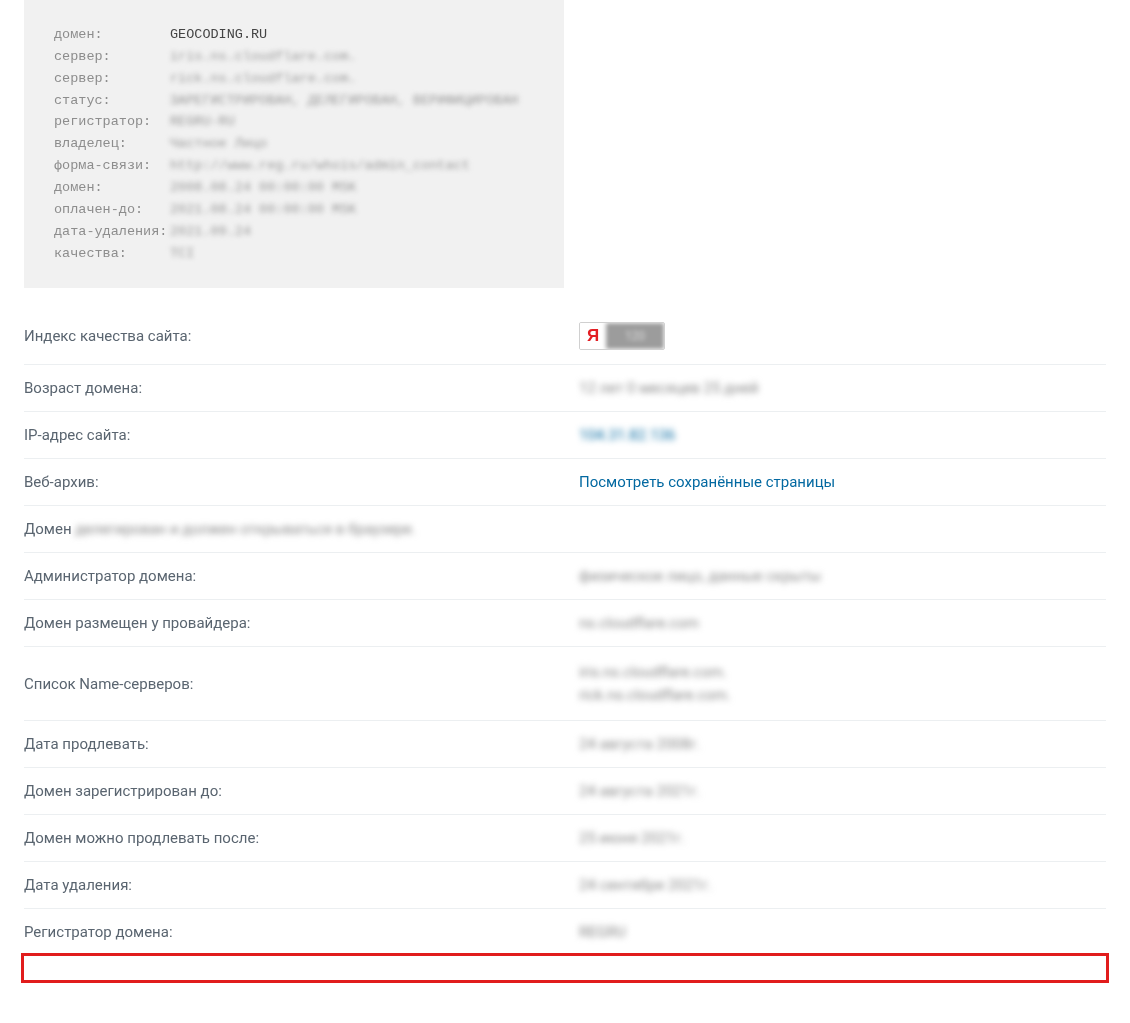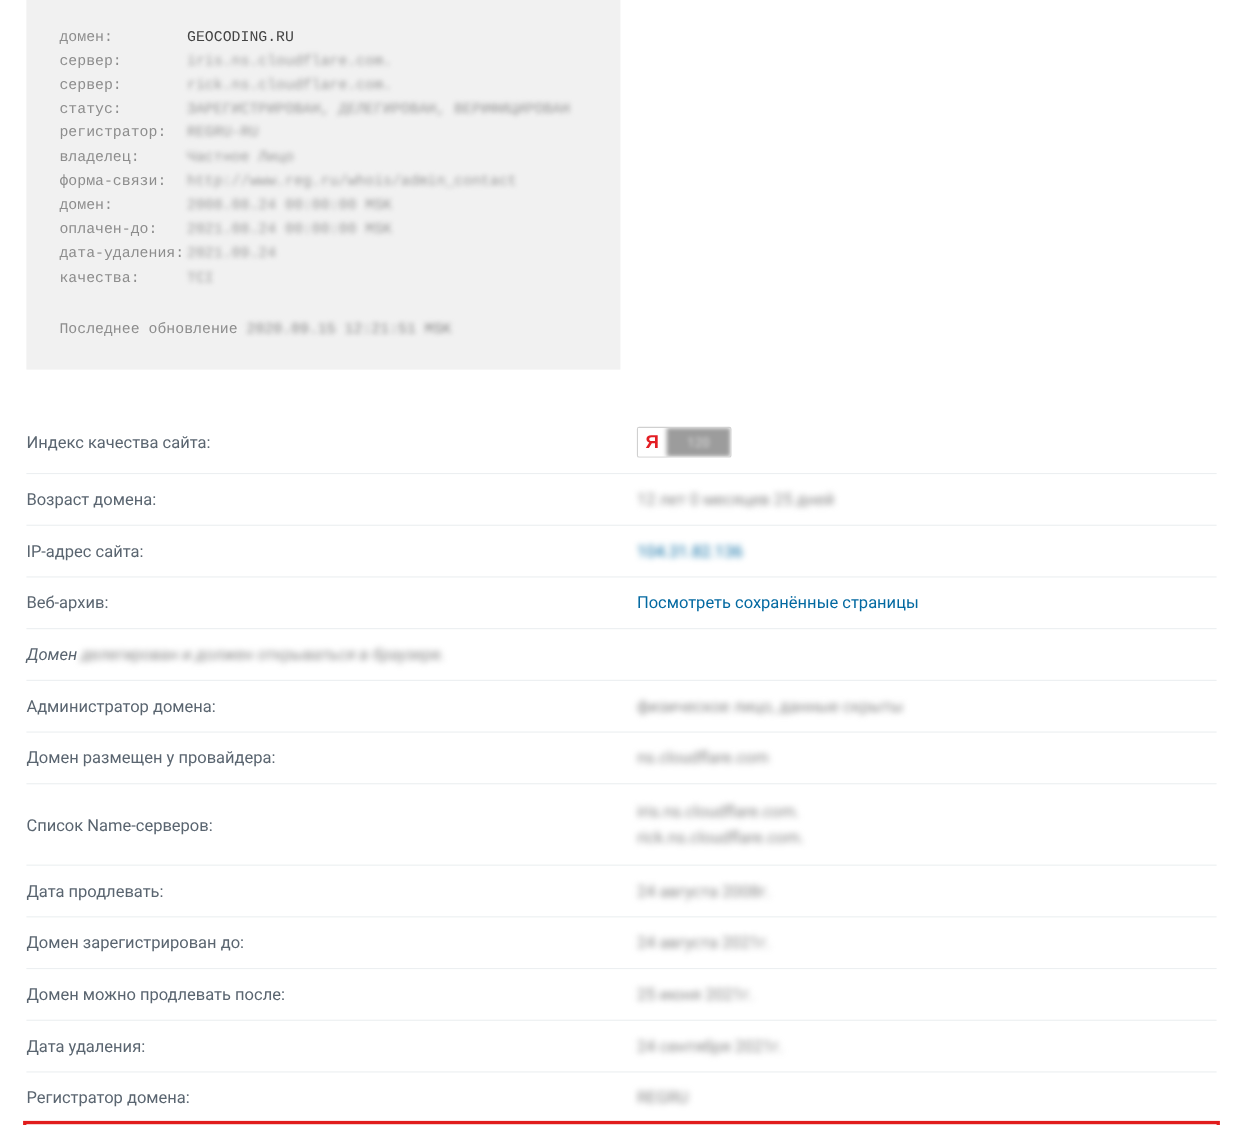--- a/index.html
+++ b/index.html
@@ -7,21 +7,21 @@
     margin: 0;
     padding: 0;
     background: #ffffff;
     font-family: -apple-system, BlinkMacSystemFont, "Segoe UI", Roboto, Arial, sans-serif;
     font-size: 15px;
     color: #5a6570;
     width: 1130px;
   }
   .whois-box {
     background: #f1f1f1;
-    margin: 0 0 38px 24px;
+    margin: 0 0 20px 24px;
     padding: 24px 30px;
     width: 540px;
     font-family: "Courier New", Courier, monospace;
     font-size: 13.5px;
     line-height: 1.62;
     color: #8d8d8d;
   }
   .whois-line { white-space: nowrap; }
   .whois-key { display: inline-block; min-width: 116px; }
   .whois-value { color: #9a9a9a; }
@@ -32,21 +32,21 @@
 
   .info-table {
     margin: 0 24px;
   }
   .info-row {
     display: flex;
     border-bottom: 1px solid #eceff1;
     padding: 14px 0;
     align-items: center;
   }
-  .info-row.full { display: block; font-style: italic; }
+  .info-row.full { display: block; }
   .info-label {
     flex: 0 0 555px;
     color: #5a6570;
     font-size: 15px;
   }
   .info-value {
     flex: 1;
     color: #7a828a;
     font-size: 15px;
   }
@@ -100,24 +100,20 @@
     <div class="whois-line"><span class="whois-key">сервер:</span><span class="whois-value blur">iris.ns.cloudflare.com.</span></div>
     <div class="whois-line"><span class="whois-key">сервер:</span><span class="whois-value blur">rick.ns.cloudflare.com.</span></div>
     <div class="whois-line"><span class="whois-key">статус:</span><span class="whois-value blur">ЗАРЕГИСТРИРОВАН, ДЕЛЕГИРОВАН, ВЕРИФИЦИРОВАН</span></div>
     <div class="whois-line"><span class="whois-key">регистратор:</span><span class="whois-value blur">REGRU-RU</span></div>
     <div class="whois-line"><span class="whois-key">владелец:</span><span class="whois-value blur">Частное Лицо</span></div>
     <div class="whois-line"><span class="whois-key">форма-связи:</span><span class="whois-value blur">http://www.reg.ru/whois/admin_contact</span></div>
     <div class="whois-line"><span class="whois-key">домен:</span><span class="whois-value blur">2008.08.24 00:00:00 MSK</span></div>
     <div class="whois-line"><span class="whois-key">оплачен-до:</span><span class="whois-value blur">2021.08.24 00:00:00 MSK</span></div>
     <div class="whois-line"><span class="whois-key">дата-удаления:</span><span class="whois-value blur">2021.09.24</span></div>
     <div class="whois-line"><span class="whois-key">качества:</span><span class="whois-value blur">TCI</span></div>
-    <div class="whois-update">
-    <span>Последнее обновление</span>
-    <span class="blur">2020.09.15 12:21:51 MSK</span>
-  </div>
 </div>
 
 <div class="info-table">
 
   <div class="info-row">
     <div class="info-label">Индекс качества сайта:</div>
     <div class="info-value badge-wrap">
       <span class="ya-badge">
         <span class="ya-letter">Я</span>
         <span class="ya-val">120</span>

